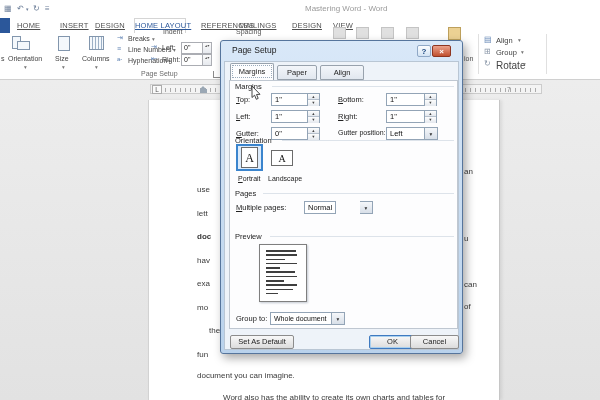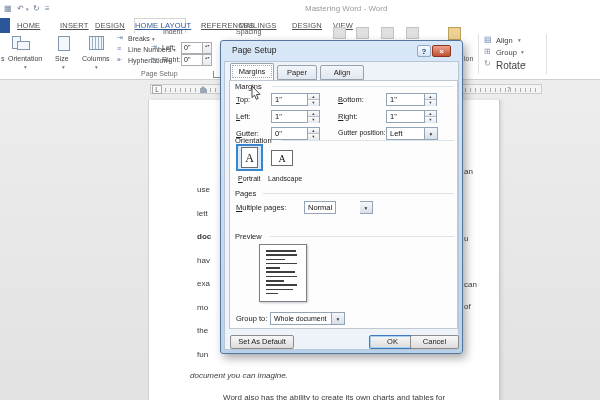--- a/index.html
+++ b/index.html
@@ -193,29 +193,29 @@
   <span class="indmark" style="left:49px;"></span>
   <span class="rulnum" style="left:356px;">7</span>
 </div>
 
 <span class="a frag" style="left:197px;top:185px;">use</span>
 <span class="a frag" style="left:197px;top:209px;">lett</span>
 <span class="a frag" style="left:197px;top:232px;font-weight:bold;">doc</span>
 <span class="a frag" style="left:197px;top:256px;">hav</span>
 <span class="a frag" style="left:197px;top:279px;">exa</span>
 <span class="a frag" style="left:197px;top:303px;">mo</span>
-<span class="a frag" style="left:197px;top:326px;">the</span>
+<span class="a frag" style="left:209px;top:326px;">the</span>
 <span class="a frag" style="left:197px;top:350px;">fun</span>
 
 <span class="a frag" style="left:464px;top:167px;">an</span>
 <span class="a frag" style="left:464px;top:234px;">u</span>
 <span class="a frag" style="left:464px;top:280px;">can</span>
 <span class="a frag" style="left:464px;top:302px;">of</span>
 
-<span class="a doctxt" style="left:190px;top:371px;font-style:italic;">document you can imagine.</span>
+<span class="a doctxt" style="left:197px;top:371px;">document you can imagine.</span>
 <span class="a doctxt" style="left:223px;top:393px;">Word also has the ability to create its own charts and tables for</span>
 
 <div class="a dialog">
   <div class="dlg-title">
     <span class="dlg-title-text">Page Setup</span>
     <span class="capbtn helpbtn">?</span>
     <span class="capbtn closebtn">×</span>
   </div>
 
   <div class="dlg-body">

